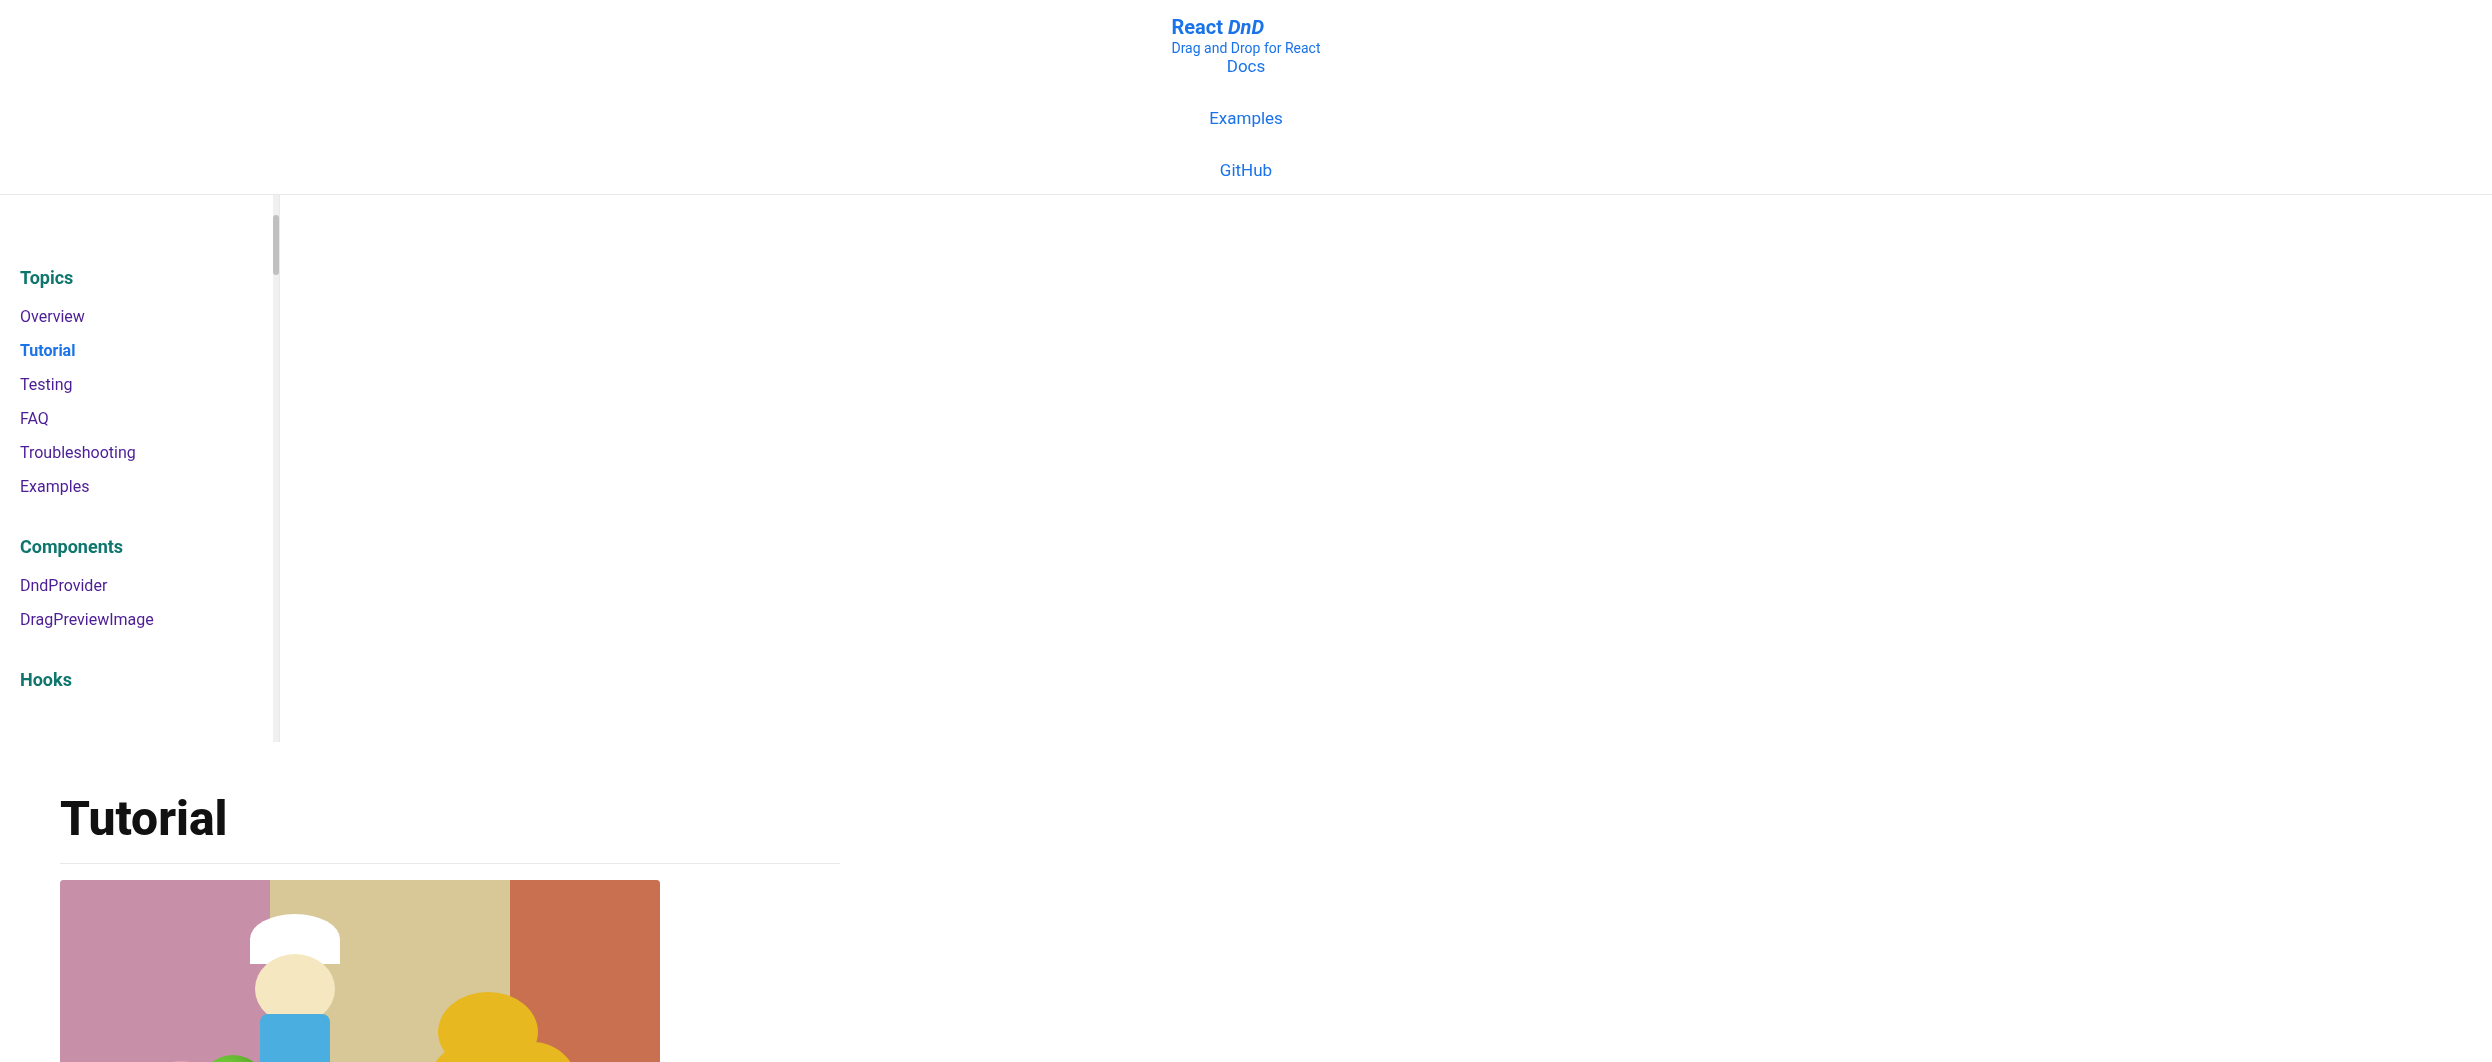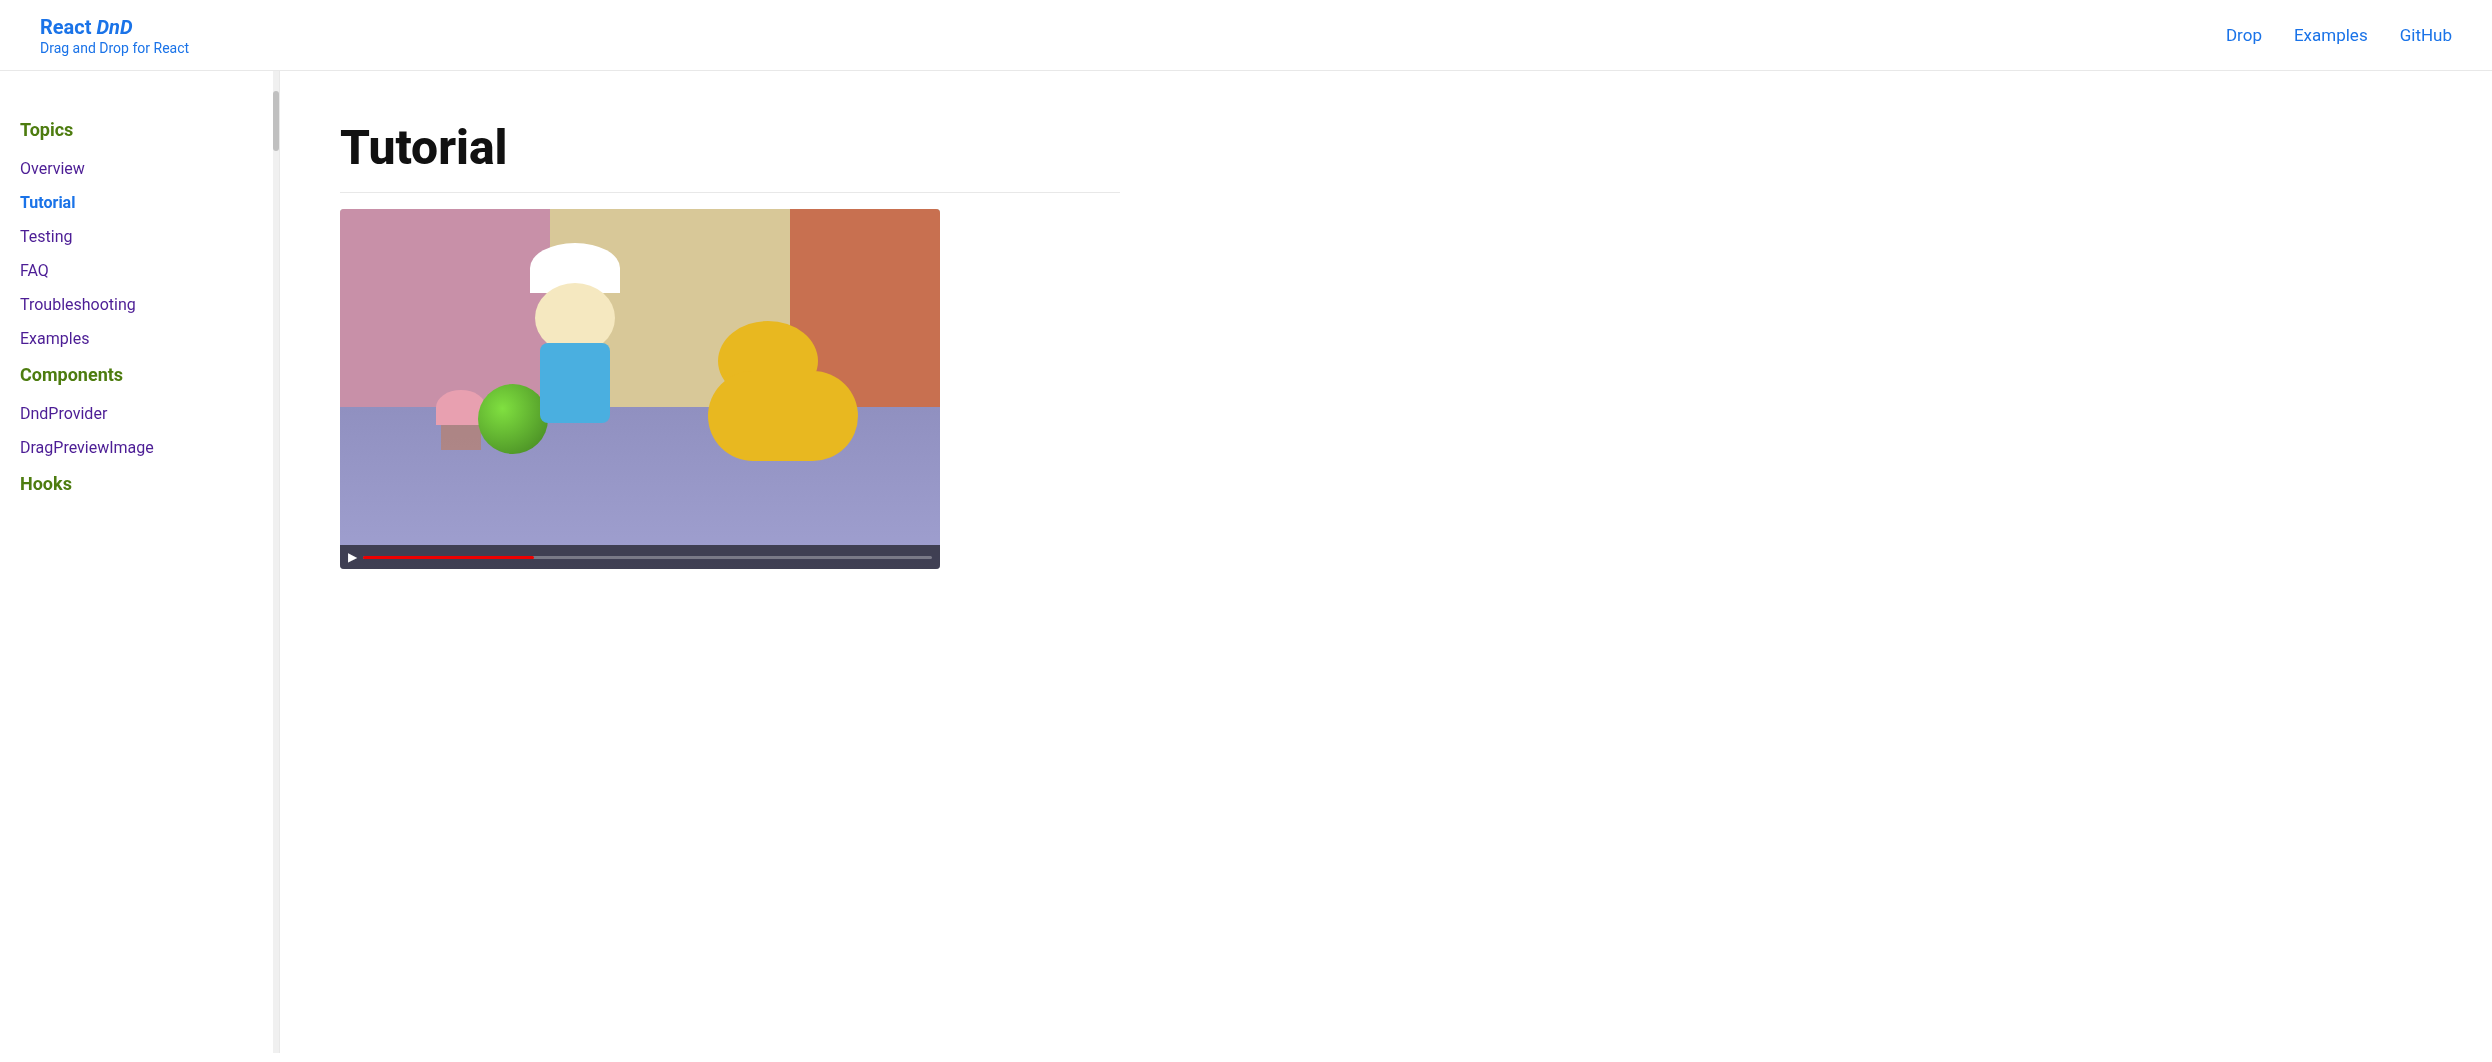--- a/index.html
+++ b/index.html
@@ -1,18 +1,19 @@
 <!DOCTYPE html>
 <html><head>
   <meta charset="utf-8">
   <style>
     * {
       margin: 0;
       padding: 0;
       box-sizing: border-box;
+      flex-direction: column;
     }
     body {
       font-family: -apple-system, BlinkMacSystemFont, 'Segoe UI', Roboto, sans-serif;
       font-size: 16px;
       color: #333;
       background: #fff;
     }
     
     .header {
       display: flex;
@@ -74,23 +75,23 @@
     .sidebar-scrollbar-thumb {
       width: 6px;
       height: 60px;
       background: #c0c0c0;
       border-radius: 3px;
       margin-top: 20px;
     }
     .sidebar-section-title {
       font-size: 18px;
       font-weight: 700;
-      color: #4d7c0f;
+      color: #0f766e;
       margin-bottom: 12px;
-      margin-top: 8px;
+      margin-top: 32px;
     }
     .sidebar-section-title:first-child {
       margin-top: 0;
     }
     .sidebar-link {
       display: block;
       color: #4c1d95;
       text-decoration: none;
       font-size: 16px;
       padding: 5px 0;
@@ -303,21 +304,21 @@
 <body>
 
 <header class="header">
   <div class="header-logo">
     <div class="logo-title">
       <span>React </span><em>DnD</em>
     </div>
     <div class="logo-subtitle">Drag and Drop for React</div>
   </div>
   <nav class="header-nav">
-    <a href="#" class="nav-link">Drop</a>
+    <a href="#" class="nav-link">Docs</a>
     <a href="#" class="nav-link">Examples</a>
     <a href="#" class="nav-link">GitHub</a>
   </nav>
 </header>
 
 <div class="layout">
 
   <aside class="sidebar">
     <div class="sidebar-scrollbar">
       <div class="sidebar-scrollbar-thumb"></div>

